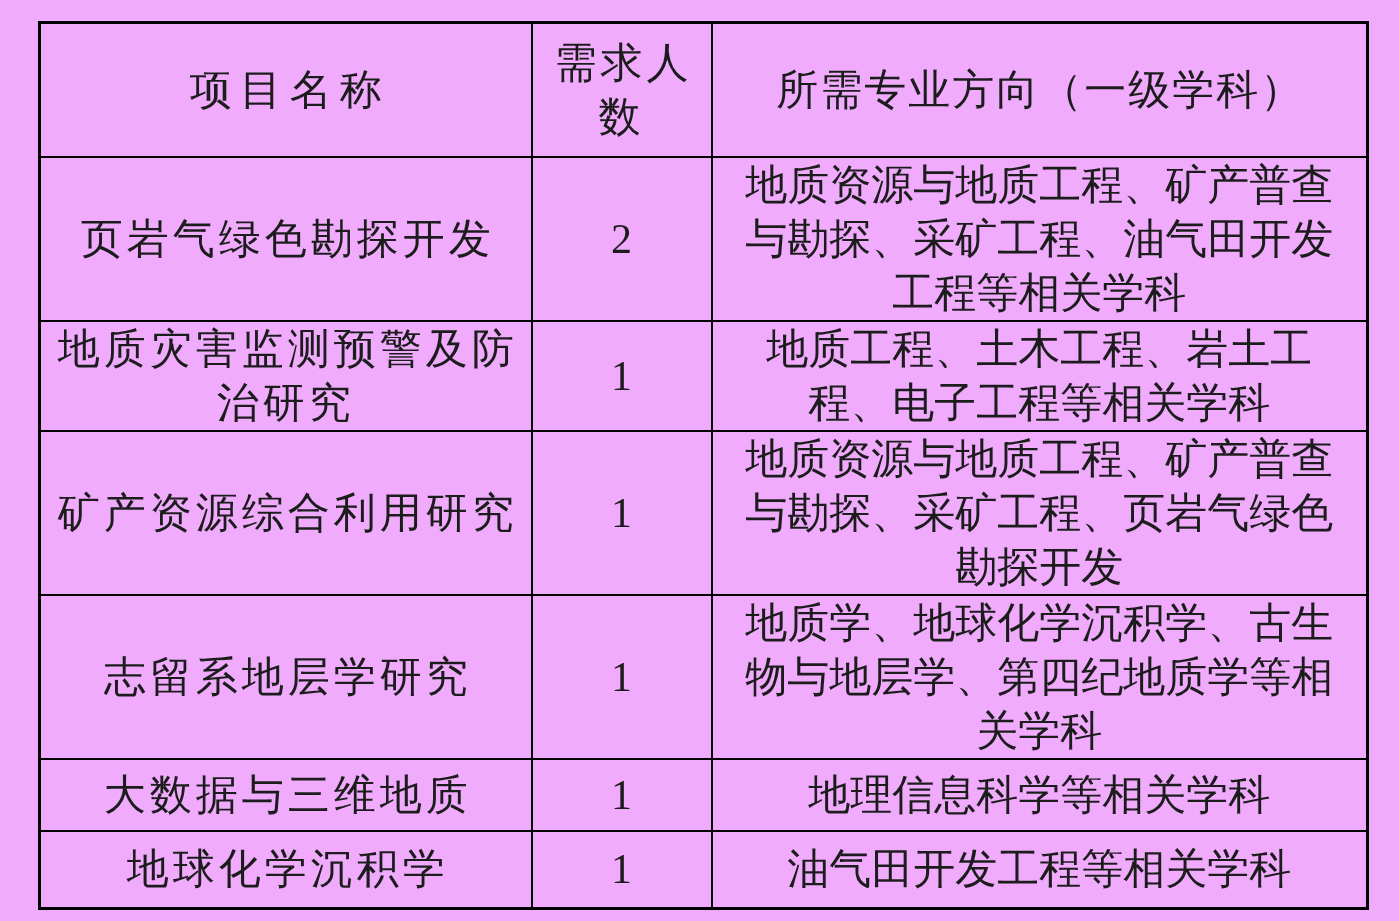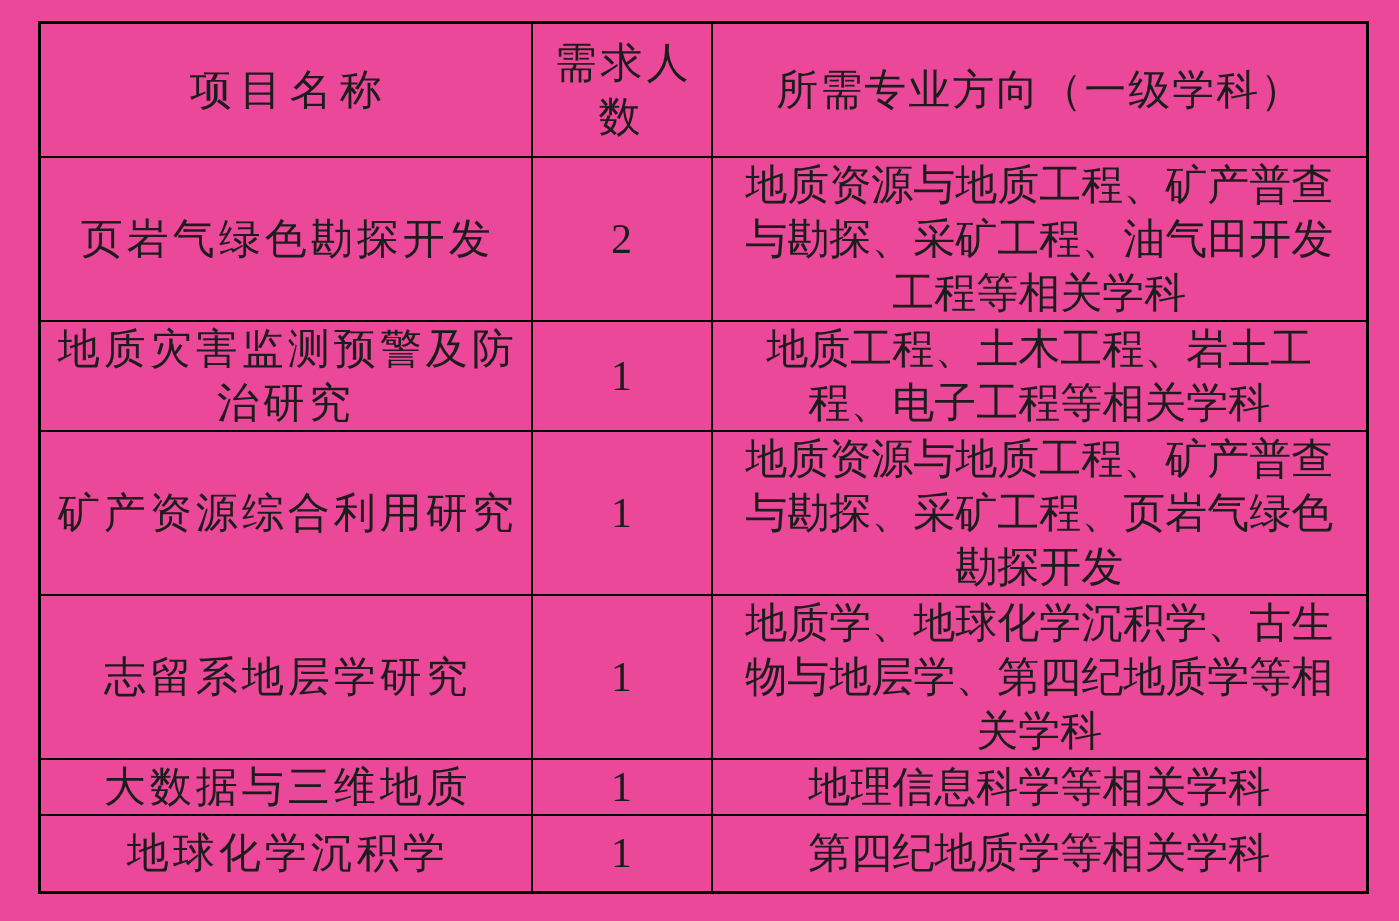--- a/index.html
+++ b/index.html
@@ -4,21 +4,21 @@
 <style>
   html, body {
     margin: 0;
     padding: 0;
     background: #ffffff;
   }
   .page {
     position: relative;
     width: 1399px;
     height: 921px;
-    background: #ec4899;
+    background: #f0abfc;
     overflow: hidden;
   }
   .doc-table {
     position: absolute;
     left: 38px;
     top: 21px;
     width: 1328px;
     table-layout: fixed;
     border-collapse: collapse;
     border: 3px solid #000000;
@@ -38,21 +38,21 @@
   }
   col.c1 { width: 492px; }
   col.c2 { width: 180px; }
   col.c3 { width: 656px; }
 
   thead tr { height: 107px; }
   tbody tr:nth-child(1) { height: 162px; }
   tbody tr:nth-child(2) { height: 110px; }
   tbody tr:nth-child(3) { height: 160px; }
   tbody tr:nth-child(4) { height: 157px; }
-  tbody tr:nth-child(5) { height: 56px; }
+  tbody tr:nth-child(5) { height: 72px; }
   tbody tr:nth-child(6) { height: 77px; }
 
   thead th:nth-child(1) { letter-spacing: 8px; text-indent: 8px; }
   thead th:nth-child(2) { letter-spacing: 4px; text-indent: 4px; padding: 12px 6px; }
   thead th:nth-child(3) { letter-spacing: 2px; text-indent: 2px; margin-left: 44px; }
 
   td.project   { letter-spacing: 4px; text-indent: 4px; padding: 0 8px; }
   td.headcount { letter-spacing: 0; }
   td.majors    { letter-spacing: 0; padding: 0 16px; }
 </style>
@@ -100,17 +100,17 @@
 
   <tr>
     <td class="project">大数据与三维地质</td>
     <td class="headcount">1</td>
     <td class="majors">地理信息科学等相关学科</td>
   </tr>
 
   <tr>
     <td class="project">地球化学沉积学</td>
     <td class="headcount">1</td>
-    <td class="majors">第四纪地质学等相关学科</td>
+    <td class="majors">油气田开发工程等相关学科</td>
   </tr>
 </tbody>
   </table>
 </div>
 
 </body></html>

